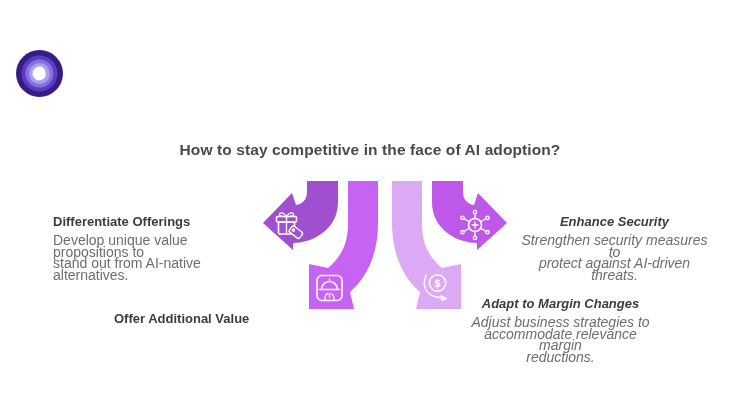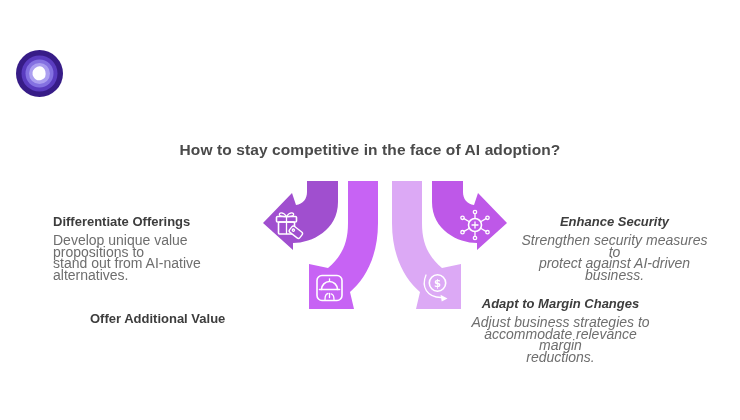--- a/index.html
+++ b/index.html
@@ -18,21 +18,21 @@
   .block h3{
     margin:0 0 6px 0;font-size:13px;line-height:15px;font-weight:bold;color:#3d3d3d;
   }
   .block p{
     margin:0;font-size:14px;line-height:11.5px;color:#6e6e6e;white-space:pre-line;
   }
   .align-r{text-align:left;}
   .align-l{text-align:center;font-style:italic;}
   #block-tl{left:53px;top:174px;width:200px;}
   #block-tr{left:517px;top:174px;width:195px;}
-  #block-bl{left:90px;top:271px;width:200px;}
+  #block-bl{left:114px;top:271px;width:200px;}
   #block-br{left:468px;top:256px;width:185px;}
   .icon-stroke{fill:none;stroke:#ffffff;stroke-width:1.6;stroke-linecap:round;stroke-linejoin:round;}
   .icon-stroke-thin{fill:none;stroke:#ffffff;stroke-width:1.3;stroke-linecap:round;stroke-linejoin:round;}
 </style>
 </head>
 <body>
 
 <div id="canvas">
 
   <svg id="logo" viewBox="-23.5 -23.5 47 47">
@@ -99,21 +99,21 @@
 
   <div class="block align-r" id="block-tl">
     <h3>Differentiate Offerings</h3>
     <p>Develop unique value propositions to
 stand out from AI-native alternatives.</p>
   </div>
 
   <div class="block align-l" id="block-tr">
     <h3>Enhance Security</h3>
     <p>Strengthen security measures to
-protect against AI-driven business.</p>
+protect against AI-driven threats.</p>
   </div>
 
   <div class="block align-r" id="block-bl">
     <h3>Offer Additional Value</h3>
   </div>
 
   <div class="block align-l" id="block-br">
     <h3>Adapt to Margin Changes</h3>
     <p>Adjust business strategies to
 accommodate relevance margin

